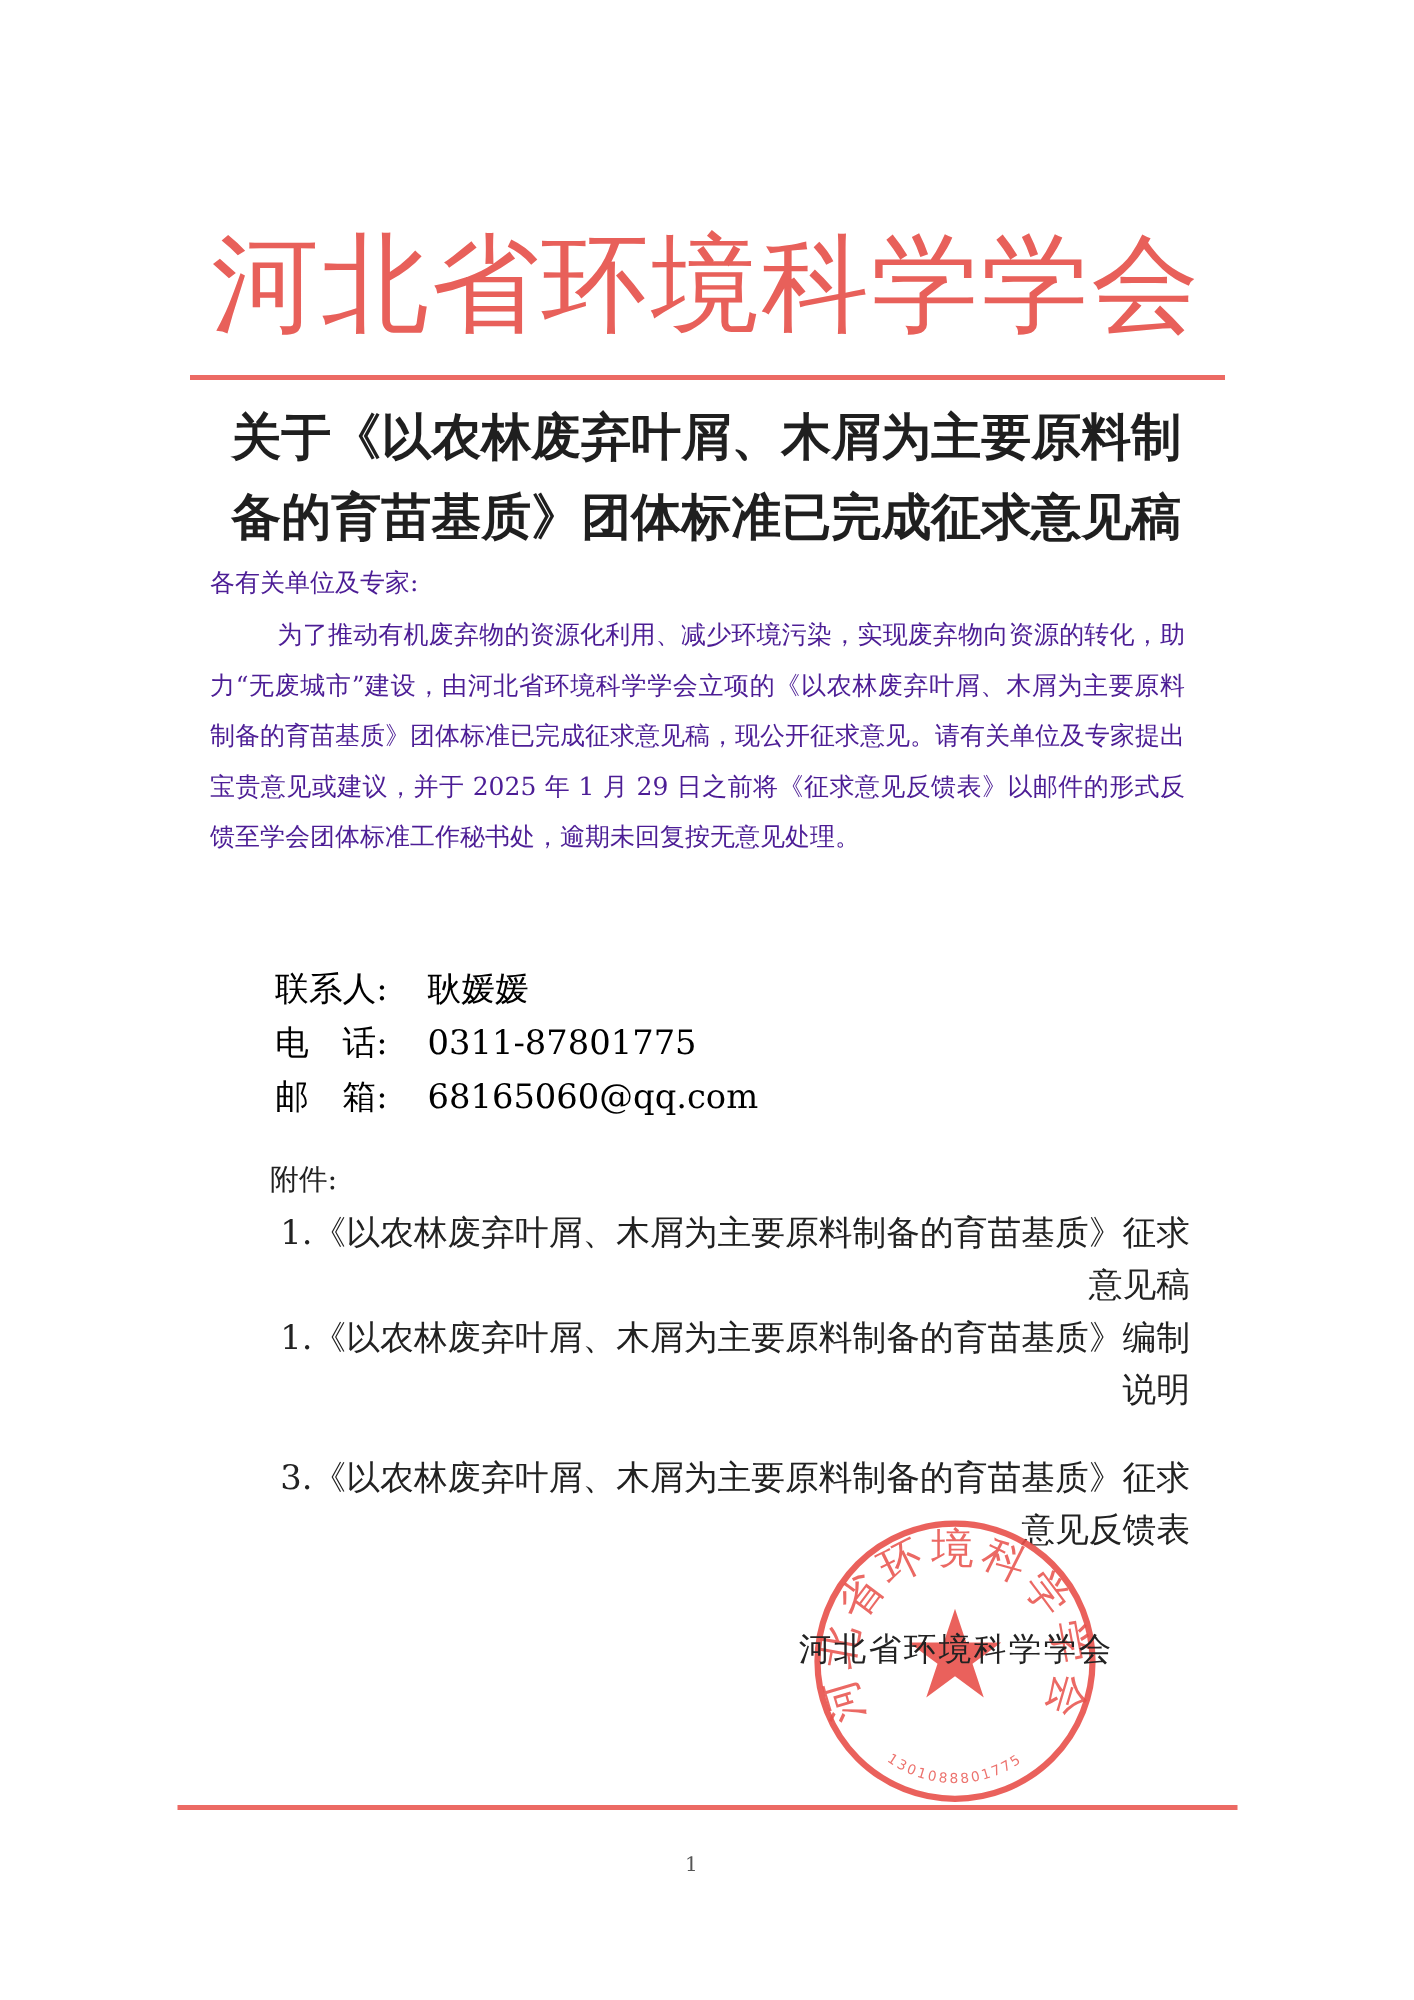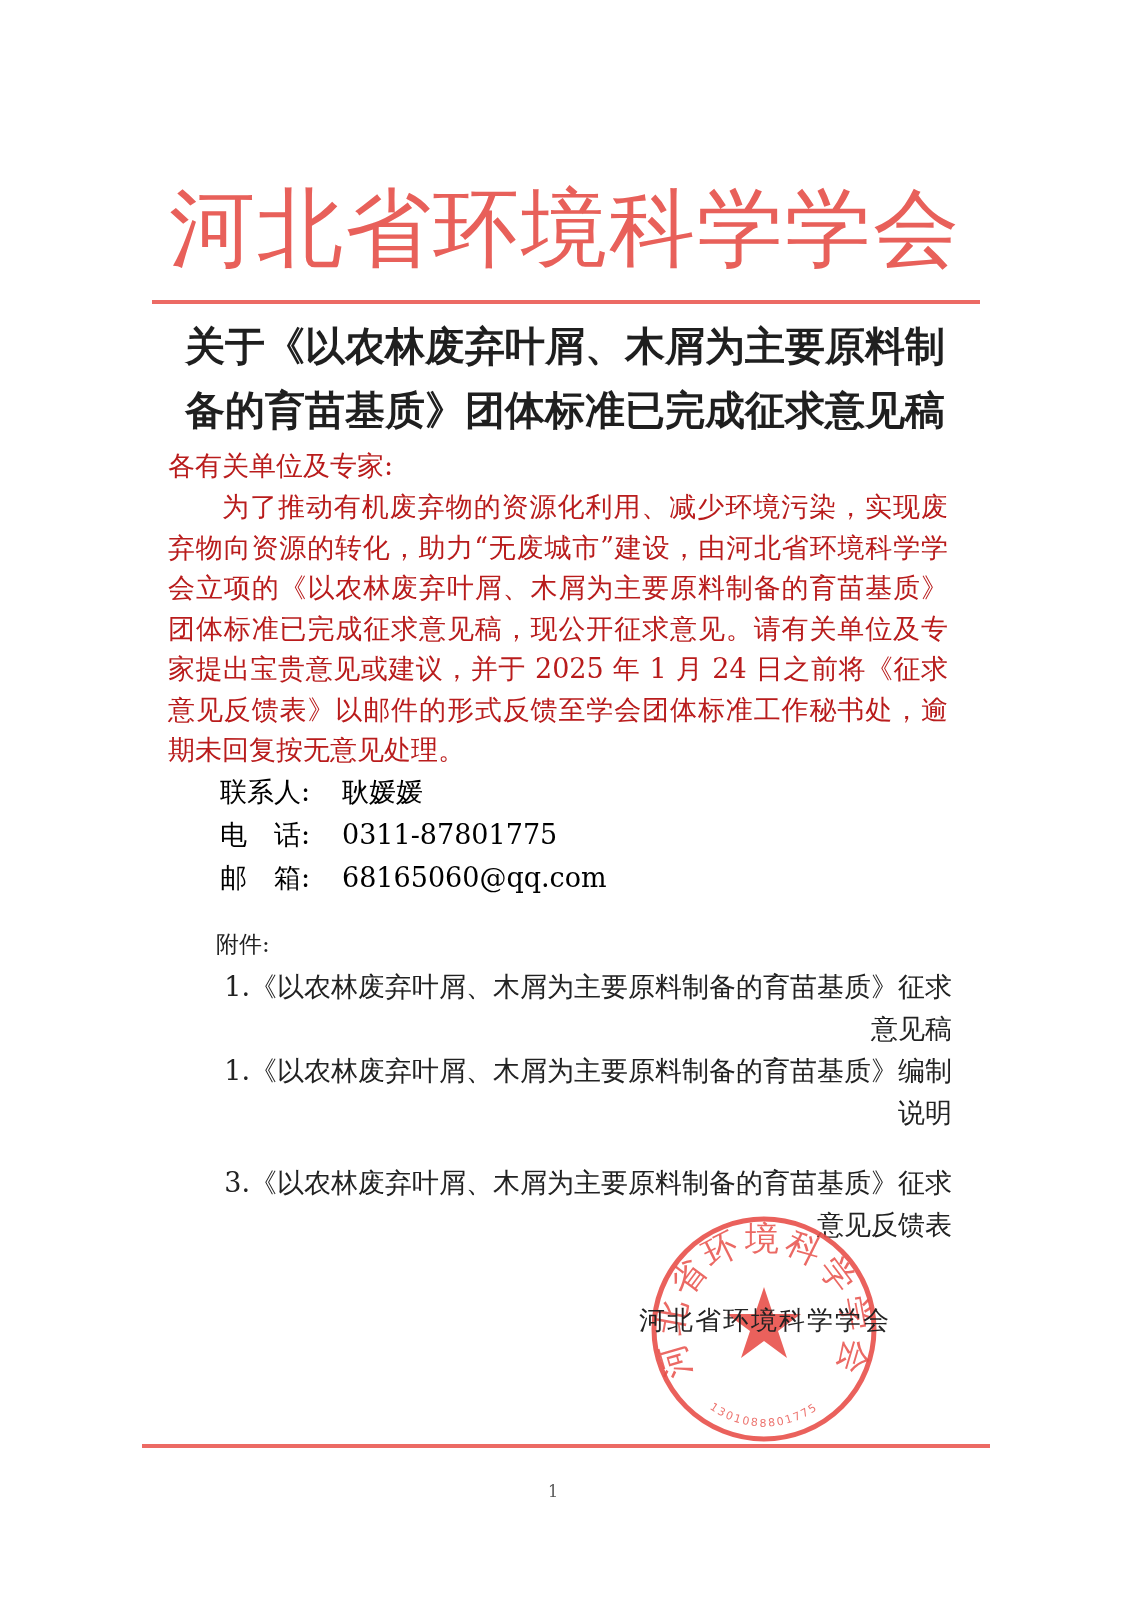--- a/index.html
+++ b/index.html
@@ -34,33 +34,33 @@
     background: #ec6a64;
   }
   .red-rule.top { left: 152px; top: 300px; width: 828px; }
   .red-rule.bottom { left: 142px; top: 1444px; width: 848px; }
   .doc-title {
     position: absolute;
     left: 155px;
     top: 318px;
     width: 820px;
     text-align: center;
-    font-family: Liberation Mono, monospace;
+    font-family: Liberation Sans, sans-serif;
     font-weight: bold;
     font-size: 40px;
     line-height: 64px;
     color: #1f1f1f;
   }
   .body-text {
     position: absolute;
     left: 168px;
     width: 780px;
-    font-size: 27px;
+    font-size: 20px;
     line-height: 40.5px;
-    color: #b91c1c;
+    color: #4c1d95;
     text-align: justify;
     text-justify: inter-character;
   }
   .salutation { top: 446px; }
   .paragraph {
     top: 487px;
     text-indent: 54px;
   }
   .contact {
     position: absolute;
@@ -125,21 +125,21 @@
 
 <div class="org-header">河北省环境科学学会</div>
 <div class="red-rule top"></div>
 
 <div class="doc-title">
   <div>关于《以农林废弃叶屑、木屑为主要原料制</div>
   <div>备的育苗基质》团体标准已完成征求意见稿</div>
 </div>
 
 <div class="body-text salutation">各有关单位及专家:</div>
-<div class="body-text paragraph">为了推动有机废弃物的资源化利用、减少环境污染，实现废弃物向资源的转化，助力“无废城市”建设，由河北省环境科学学会立项的《以农林废弃叶屑、木屑为主要原料制备的育苗基质》团体标准已完成征求意见稿，现公开征求意见。请有关单位及专家提出宝贵意见或建议，并于 2025 年 1 月 24 日之前将《征求意见反馈表》以邮件的形式反馈至学会团体标准工作秘书处，逾期未回复按无意见处理。</div>
+<div class="body-text paragraph">为了推动有机废弃物的资源化利用、减少环境污染，实现废弃物向资源的转化，助力“无废城市”建设，由河北省环境科学学会立项的《以农林废弃叶屑、木屑为主要原料制备的育苗基质》团体标准已完成征求意见稿，现公开征求意见。请有关单位及专家提出宝贵意见或建议，并于 2025 年 1 月 29 日之前将《征求意见反馈表》以邮件的形式反馈至学会团体标准工作秘书处，逾期未回复按无意见处理。</div>
 
 <div class="contact c1">
   <span class="lbl">联系人:</span><span>耿媛媛</span>
 </div>
 <div class="contact c2">
   <span class="lbl">电　话:</span><span>0311-87801775</span>
 </div>
 <div class="contact c3">
   <span class="lbl">邮　箱:</span><span>68165060@qq.com</span>
 </div>

